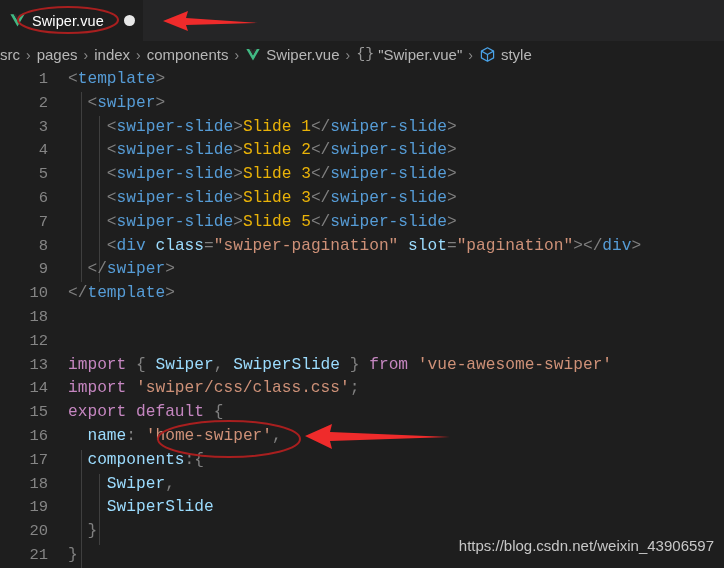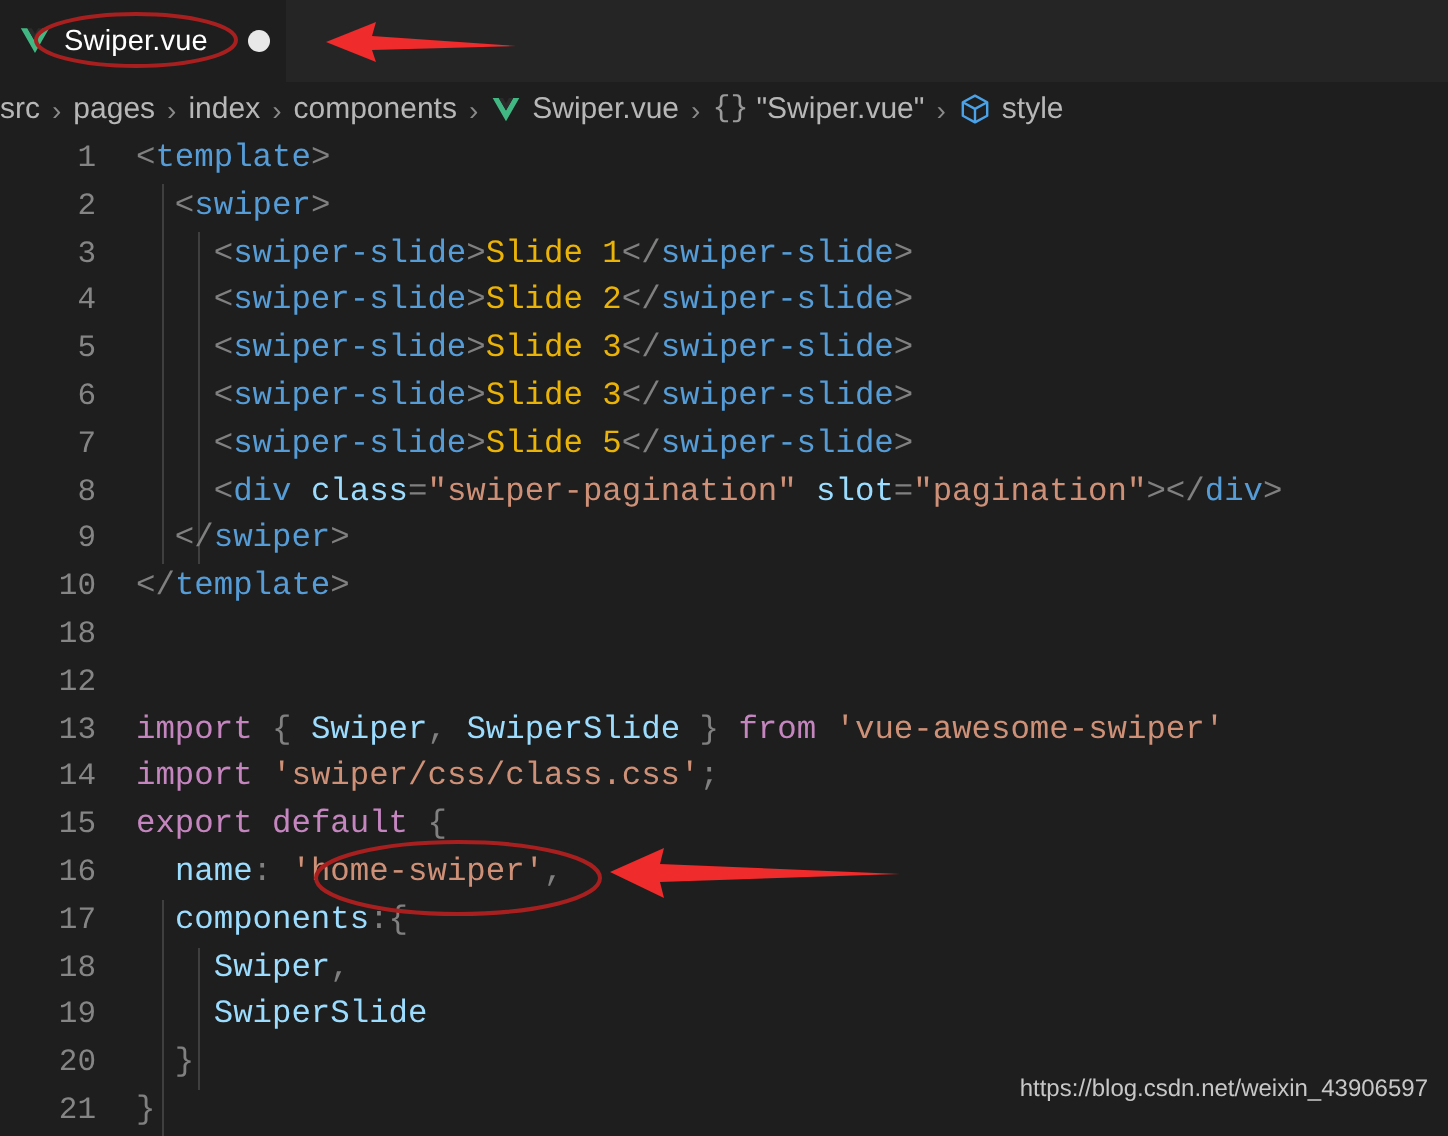--- a/index.html
+++ b/index.html
@@ -159,21 +159,21 @@
     height: 568px;
     pointer-events: none;
   }
 
   
   .watermark {
     position: absolute;
     right: 10px;
     top: 537px;
     color: #d6d6d6;
-    font-size: 12px;
+    font-size: 15px;
     font-family: "Liberation Sans", sans-serif;
     opacity: 0.92;
     white-space: nowrap;
   }
 </style>
 </head>
 <body>
 
 <div class="tabbar">
   <div class="tab">

